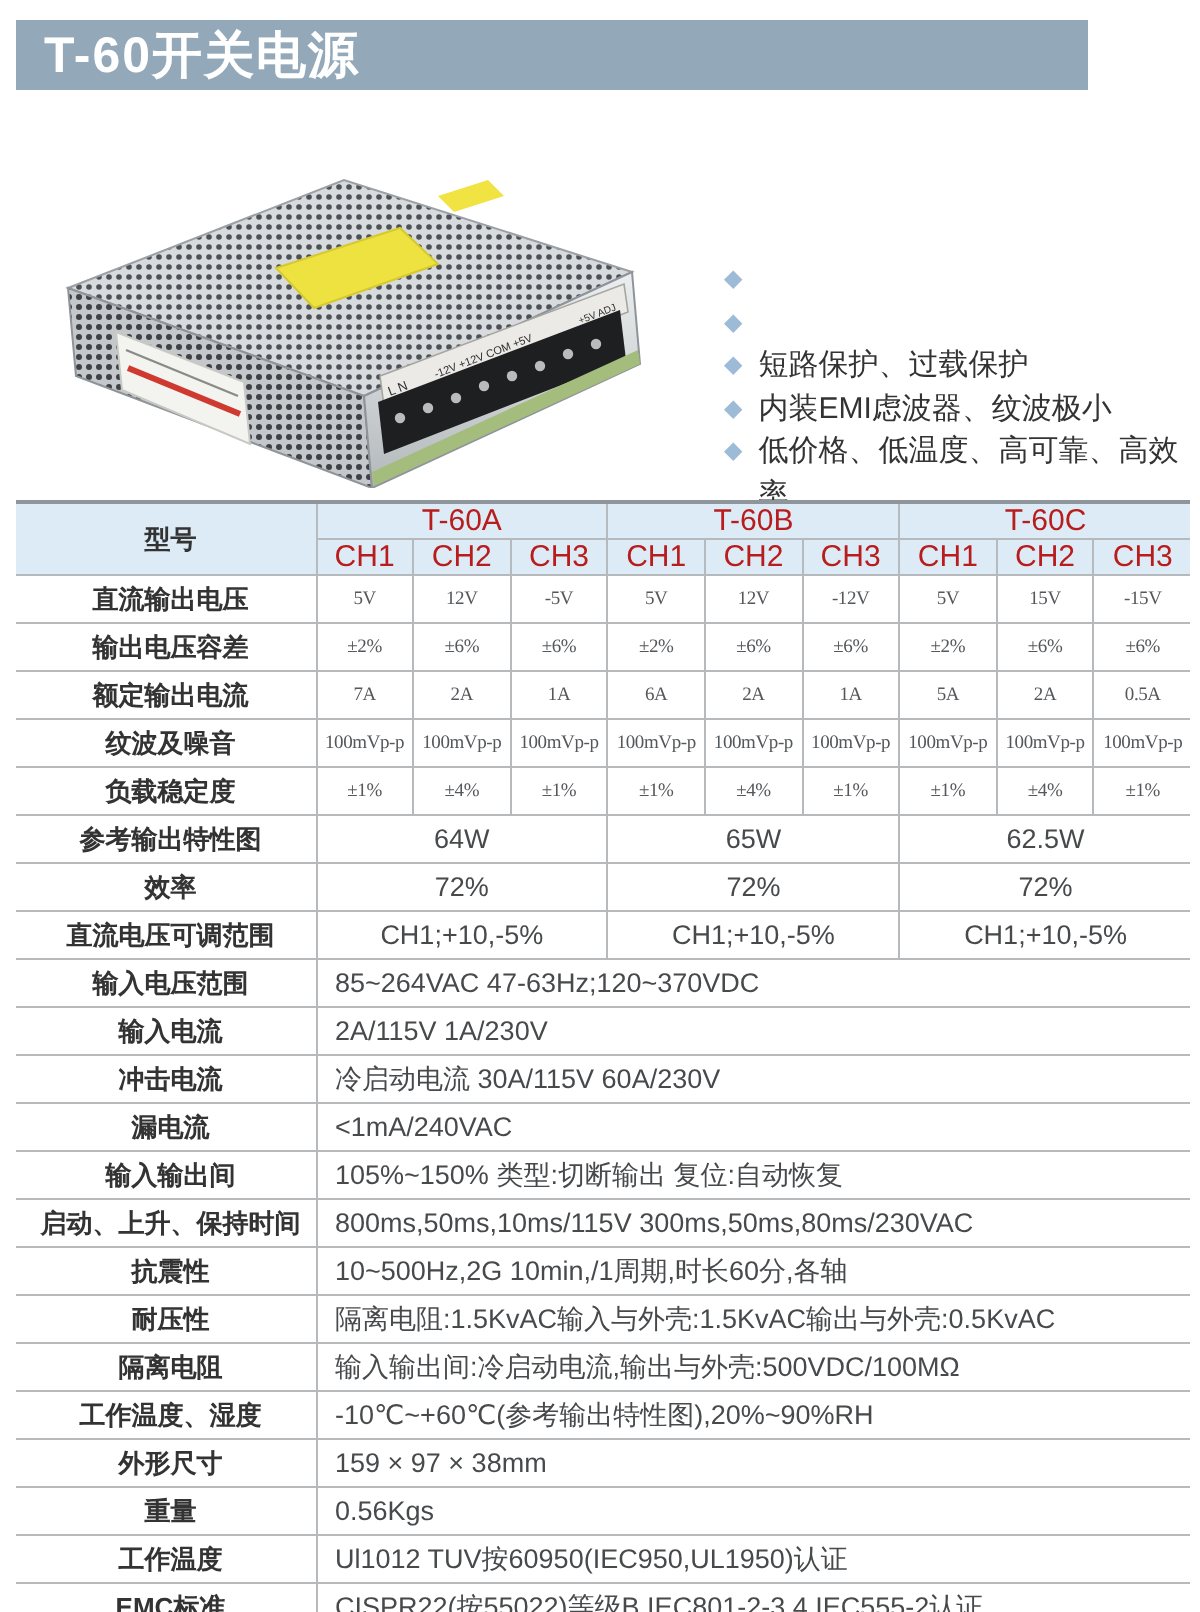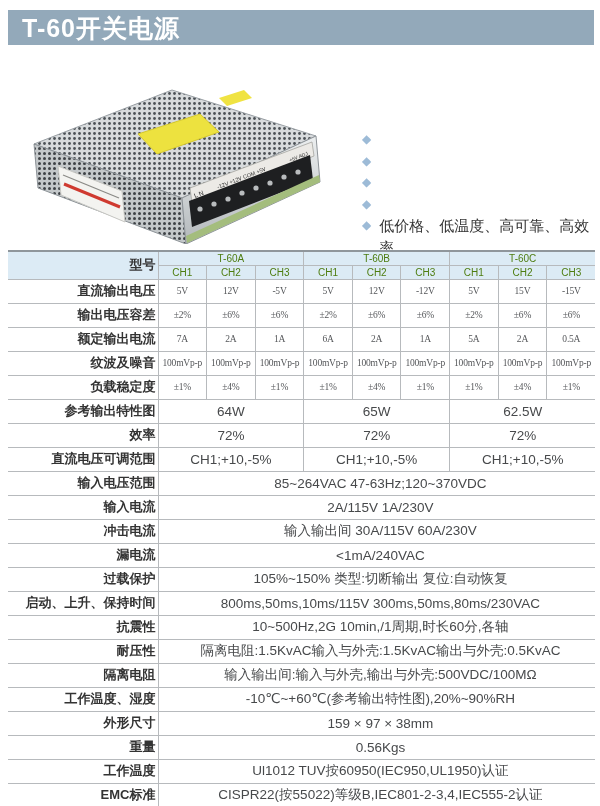--- a/index.html
+++ b/index.html
@@ -3,21 +3,21 @@
 <meta charset="utf-8">
 <style>
   html,body{margin:0;padding:0;}
   body{
     width:600px;height:806px;background:#ffffff;position:relative;
     font-family:"Liberation Sans","DejaVu Sans",sans-serif;
     -webkit-font-smoothing:antialiased;overflow:hidden;
   }
   
   .title-bar{
-    position:absolute;left:8px;top:10px;width:586px;height:35px;
+    position:absolute;left:8px;top:10px;width:536px;height:35px;
     background:var(--title-bar-bg,#93a9ba);
   }
   .title-bar h1{
     margin:0;padding:3px 0 0 14px;font-size:25px;line-height:30px;
     color:var(--title-text,#ffffff);font-weight:bold;letter-spacing:1px;
   }
   
   .product-shot{position:absolute;left:22px;top:76px;width:320px;height:168px;}
   
   .features{
@@ -35,30 +35,30 @@
     border-collapse:collapse;table-layout:fixed;
     border-top:2px solid #8f969b;
   }
   .spec th,.spec td{
     border:1px solid var(--table-border,#b7babd);
     padding:0 2px;text-align:center;vertical-align:middle;
     overflow:hidden;white-space:nowrap;font-weight:normal;color:#47494b;
   }
   .spec tr > *:first-child{border-left:none;}
   .spec tr > *:last-child{border-right:none;}
-  .spec thead th{background:var(--table-header-bg,#dcebf5);font-size:10px;color:#4d7c0f;}
+  .spec thead th{background:var(--table-header-bg,#dcebf5);font-size:15px;color:#b91c1c;}
   .spec thead .model-label{font-size:13px;font-weight:bold;text-align:left;padding-left:7px;color:#333;}
   .spec tr.h-head{height:14px;}
   .spec tr.h-row{height:24px;margin-top:32px;}
   .spec td.lbl,.spec th.lbl{
-    text-align:right;padding-left:7px;font-weight:bold;font-size:13px;color:#333;
+    text-align:center;padding-left:7px;font-weight:bold;font-size:13px;color:#333;
   }
   .spec td.ch{font-size:9.5px;letter-spacing:-0.2px;color:#55575a;font-family:Liberation Serif, serif;}
   .spec td.span3{font-size:13.5px;}
-  .spec td.full{text-align:center;padding-left:9px;font-size:13.5px;}
+  .spec td.full{text-align:left;padding-left:9px;font-size:13.5px;}
 </style>
 </head>
 <body>
 
 <div>
 
   <header class="title-bar">
     <h1>T-60开关电源</h1>
   </header>
 
@@ -112,23 +112,25 @@
 
   <ul class="features" id="features">
       <li>
         <span class="diamond">◆</span>
       </li>
       <li>
         <span class="diamond">◆</span>
       </li>
       <li>
         <span class="diamond">◆</span>
-      </li>
-      <li>
-        <span class="diamond">◆</span>
+        <span>短路保护、过载保护</span>
+      </li>
+      <li>
+        <span class="diamond">◆</span>
+        <span>内装EMI虑波器、纹波极小</span>
       </li>
       <li>
         <span class="diamond">◆</span>
         <span>低价格、低温度、高可靠、高效率</span>
       </li>
     </ul>
 
   <table class="spec">
     <colgroup>
       <col style="width:150px">
@@ -243,45 +245,45 @@
         <tr class="h-row">
           <td class="lbl">输入电压范围</td>
           <td class="full" colspan="9">85~264VAC 47-63Hz;120~370VDC</td>
         </tr>
         <tr class="h-row">
           <td class="lbl">输入电流</td>
           <td class="full" colspan="9">2A/115V 1A/230V</td>
         </tr>
         <tr class="h-row">
           <td class="lbl">冲击电流</td>
-          <td class="full" colspan="9">输入输出间 30A/115V 60A/230V</td>
+          <td class="full" colspan="9">冷启动电流 30A/115V 60A/230V</td>
         </tr>
         <tr class="h-row">
           <td class="lbl">漏电流</td>
           <td class="full" colspan="9">&lt;1mA/240VAC</td>
         </tr>
         <tr class="h-row">
-          <td class="lbl">过载保护</td>
+          <td class="lbl">输入输出间</td>
           <td class="full" colspan="9">105%~150% 类型:切断输出 复位:自动恢复</td>
         </tr>
         <tr class="h-row">
           <td class="lbl">启动、上升、保持时间</td>
           <td class="full" colspan="9">800ms,50ms,10ms/115V 300ms,50ms,80ms/230VAC</td>
         </tr>
         <tr class="h-row">
           <td class="lbl">抗震性</td>
           <td class="full" colspan="9">10~500Hz,2G 10min,/1周期,时长60分,各轴</td>
         </tr>
         <tr class="h-row">
           <td class="lbl">耐压性</td>
           <td class="full" colspan="9">隔离电阻:1.5KvAC输入与外壳:1.5KvAC输出与外壳:0.5KvAC</td>
         </tr>
         <tr class="h-row">
           <td class="lbl">隔离电阻</td>
-          <td class="full" colspan="9">输入输出间:输入与外壳,输出与外壳:500VDC/100MΩ</td>
+          <td class="full" colspan="9">输入输出间:冷启动电流,输出与外壳:500VDC/100MΩ</td>
         </tr>
         <tr class="h-row">
           <td class="lbl">工作温度、湿度</td>
           <td class="full" colspan="9">-10℃~+60℃(参考输出特性图),20%~90%RH</td>
         </tr>
         <tr class="h-row">
           <td class="lbl">外形尺寸</td>
           <td class="full" colspan="9">159 × 97 × 38mm</td>
         </tr>
         <tr class="h-row">

